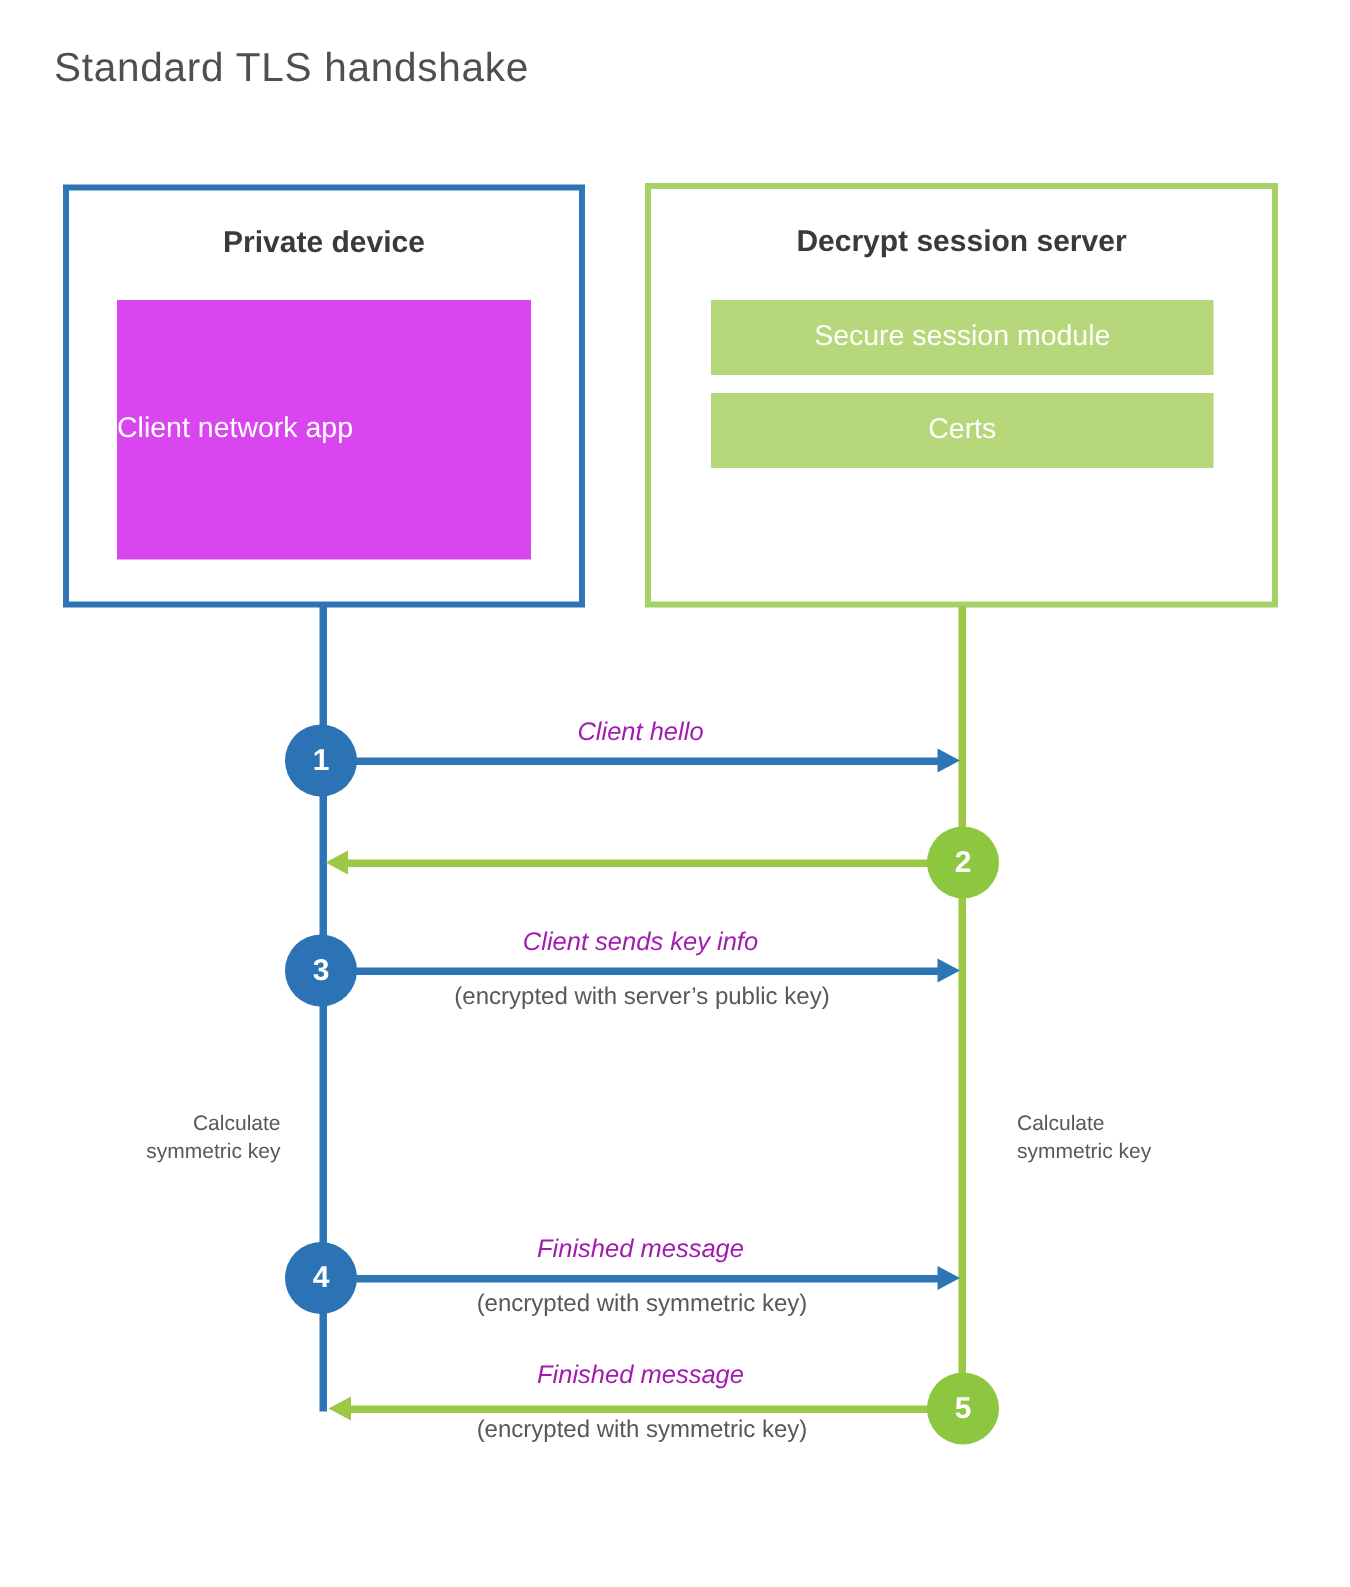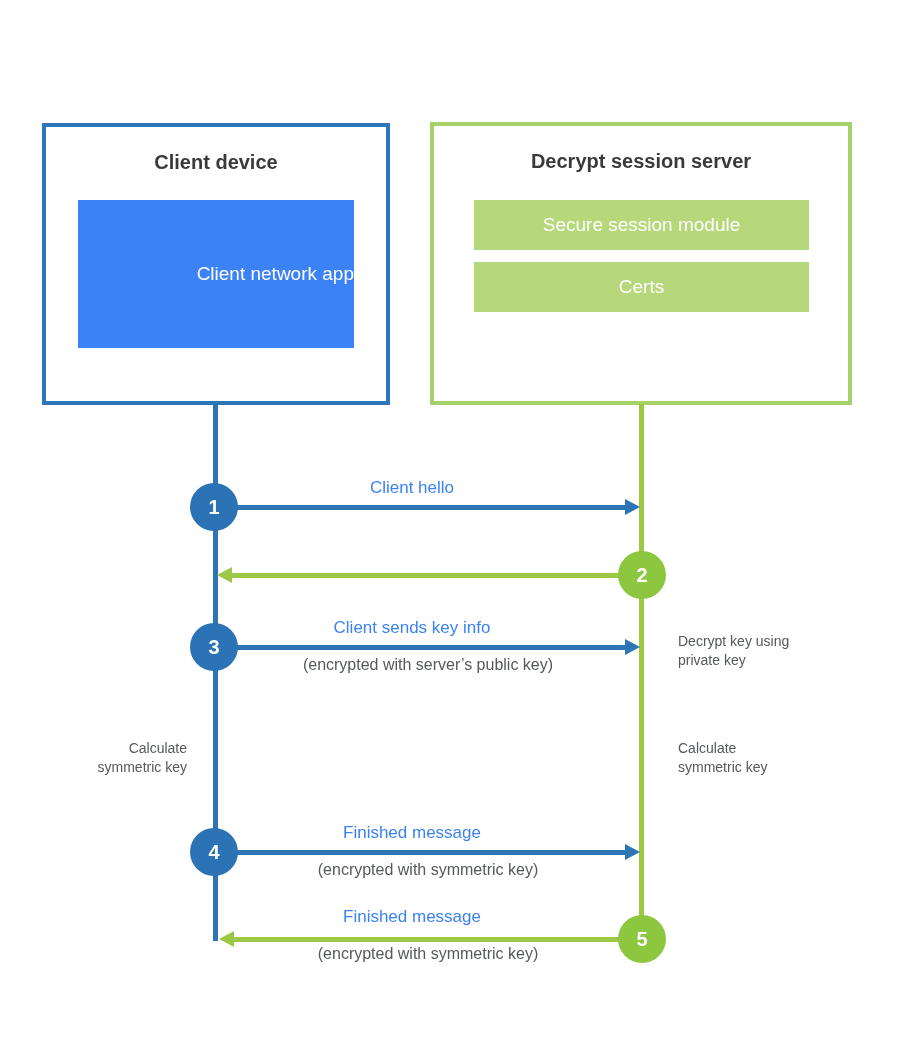--- a/index.html
+++ b/index.html
@@ -53,25 +53,25 @@
     font-size: 20px;
     font-weight: 700;
     color: #3a3a3a;
   }
 
   
   .client-module {
     left: 78px;
     top: 200px;
     width: 276px;
-    height: 148px;
-    background: #3b82f6;
+    height: 173px;
+    background: #d946ef;
     display: flex;
     align-items: center;
-    justify-content: flex-end;
+    justify-content: flex-start;
     text-align: center;
   }
   .client-module span {
     display: block;
     max-width: 175px;
     color: #ffffff;
     font-size: 19px;
     line-height: 1.4;
   }
 
@@ -124,25 +124,26 @@
     color: #ffffff;
     font-size: 20px;
     font-weight: 700;
     z-index: 5;
   }
   .step-circle.blue { background: #2c73b5; }
   .step-circle.green { background: #8dc63f; }
 
   
   .msg-label {
-    left: 199px;
+    left: 214px;
     width: 426px;
     text-align: center;
     font-size: 17px;
-    color: #3b82f6;
+    color: #a21caf;
+    font-style: italic;
   }
   .msg-sublabel {
     left: 215px;
     width: 426px;
     text-align: center;
     font-size: 16px;
     color: #55585c;
   }
 
   
@@ -153,23 +154,24 @@
   }
   .note-decrypt { left: 678px; top: 632px; width: 130px; }
   .note-calc-right { left: 678px; top: 739px; width: 110px; }
   .note-calc-left { left: 85px; top: 739px; width: 102px; text-align: right; }
 </style>
 </head>
 <body>
 
 <div class="diagram">
 
+  <div class="abs page-title">Standard TLS handshake</div>
 
   <div class="abs actor-box client-box">
-    <div class="abs actor-title">Client device</div>
+    <div class="abs actor-title">Private device</div>
   </div>
   <div class="abs client-module">
     <span>Client network app</span>
   </div>
 
   <div class="abs actor-box server-box">
     <div class="abs actor-title">Decrypt session server</div>
   </div>
   <div class="abs server-bar bar-1">Certs</div>
   <div class="abs server-bar bar-0">Secure session module</div>
@@ -185,21 +187,20 @@
   <div class="abs arrow-bar green" style="left:231px; top:573px; width:411px"></div>
   <div class="abs arrow-head-left" style="left:217px; top:567px"></div>
   <div class="abs step-circle green" style="left:618px; top:551px">2</div>
 
   <div class="abs msg-label" style="top:618px">Client sends key info</div>
   <div class="abs arrow-bar blue" style="left:215px; top:645px; width:412px"></div>
   <div class="abs arrow-head-right" style="left:625px; top:639px"></div>
   <div class="abs step-circle blue" style="left:190px; top:623px">3</div>
   <div class="abs msg-sublabel" style="top:656px">(encrypted with server’s public key)</div>
 
-  <div class="abs side-note note-decrypt">Decrypt key using private key</div>
   <div class="abs side-note note-calc-left">Calculate symmetric key</div>
   <div class="abs side-note note-calc-right">Calculate symmetric key</div>
 
   <div class="abs msg-label" style="top:823px">Finished message</div>
   <div class="abs arrow-bar blue" style="left:215px; top:850px; width:412px"></div>
   <div class="abs arrow-head-right" style="left:625px; top:844px"></div>
   <div class="abs step-circle blue" style="left:190px; top:828px">4</div>
   <div class="abs msg-sublabel" style="top:861px">(encrypted with symmetric key)</div>
 
   <div class="abs msg-label" style="top:907px">Finished message</div>

